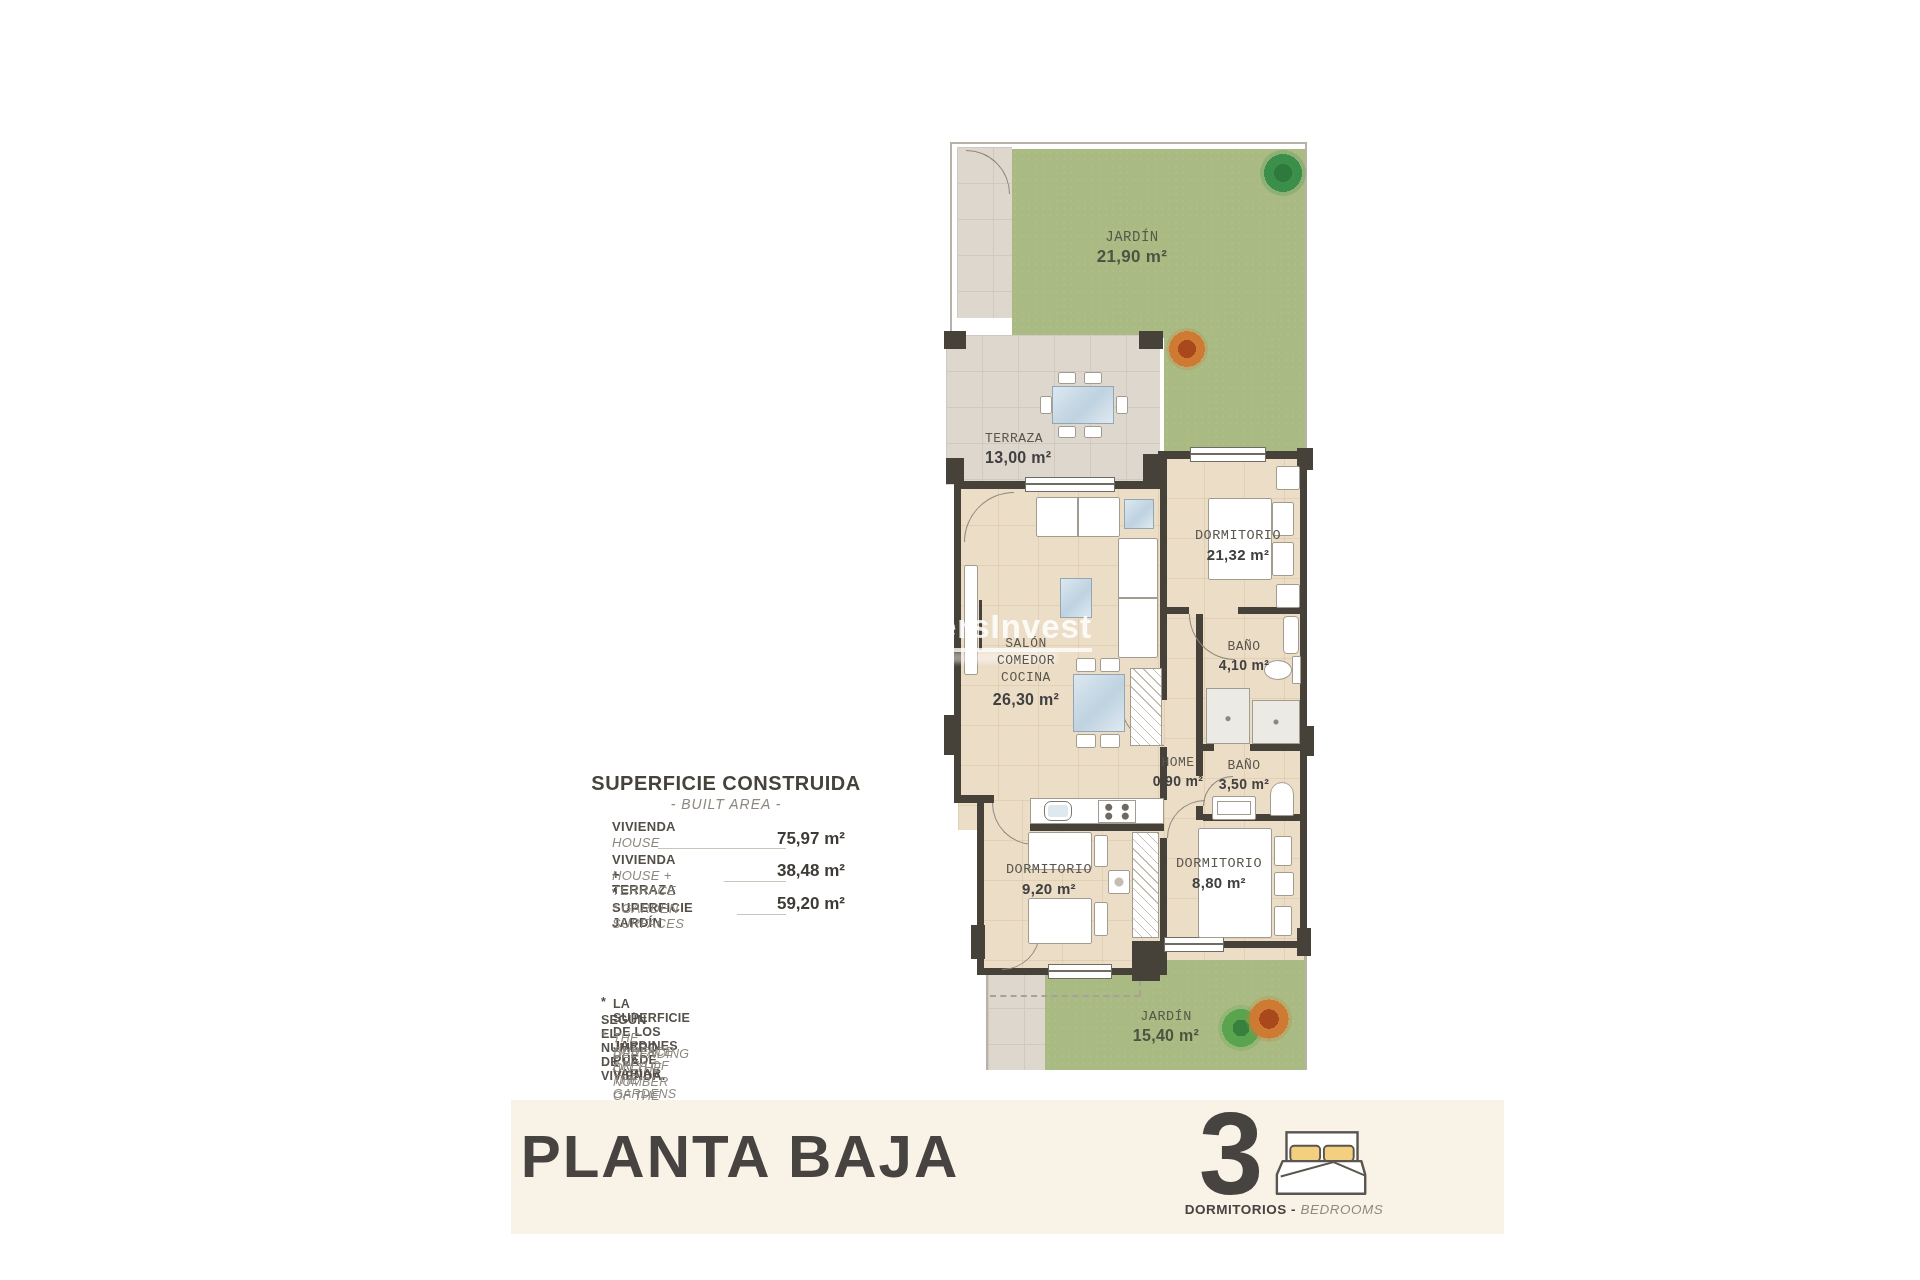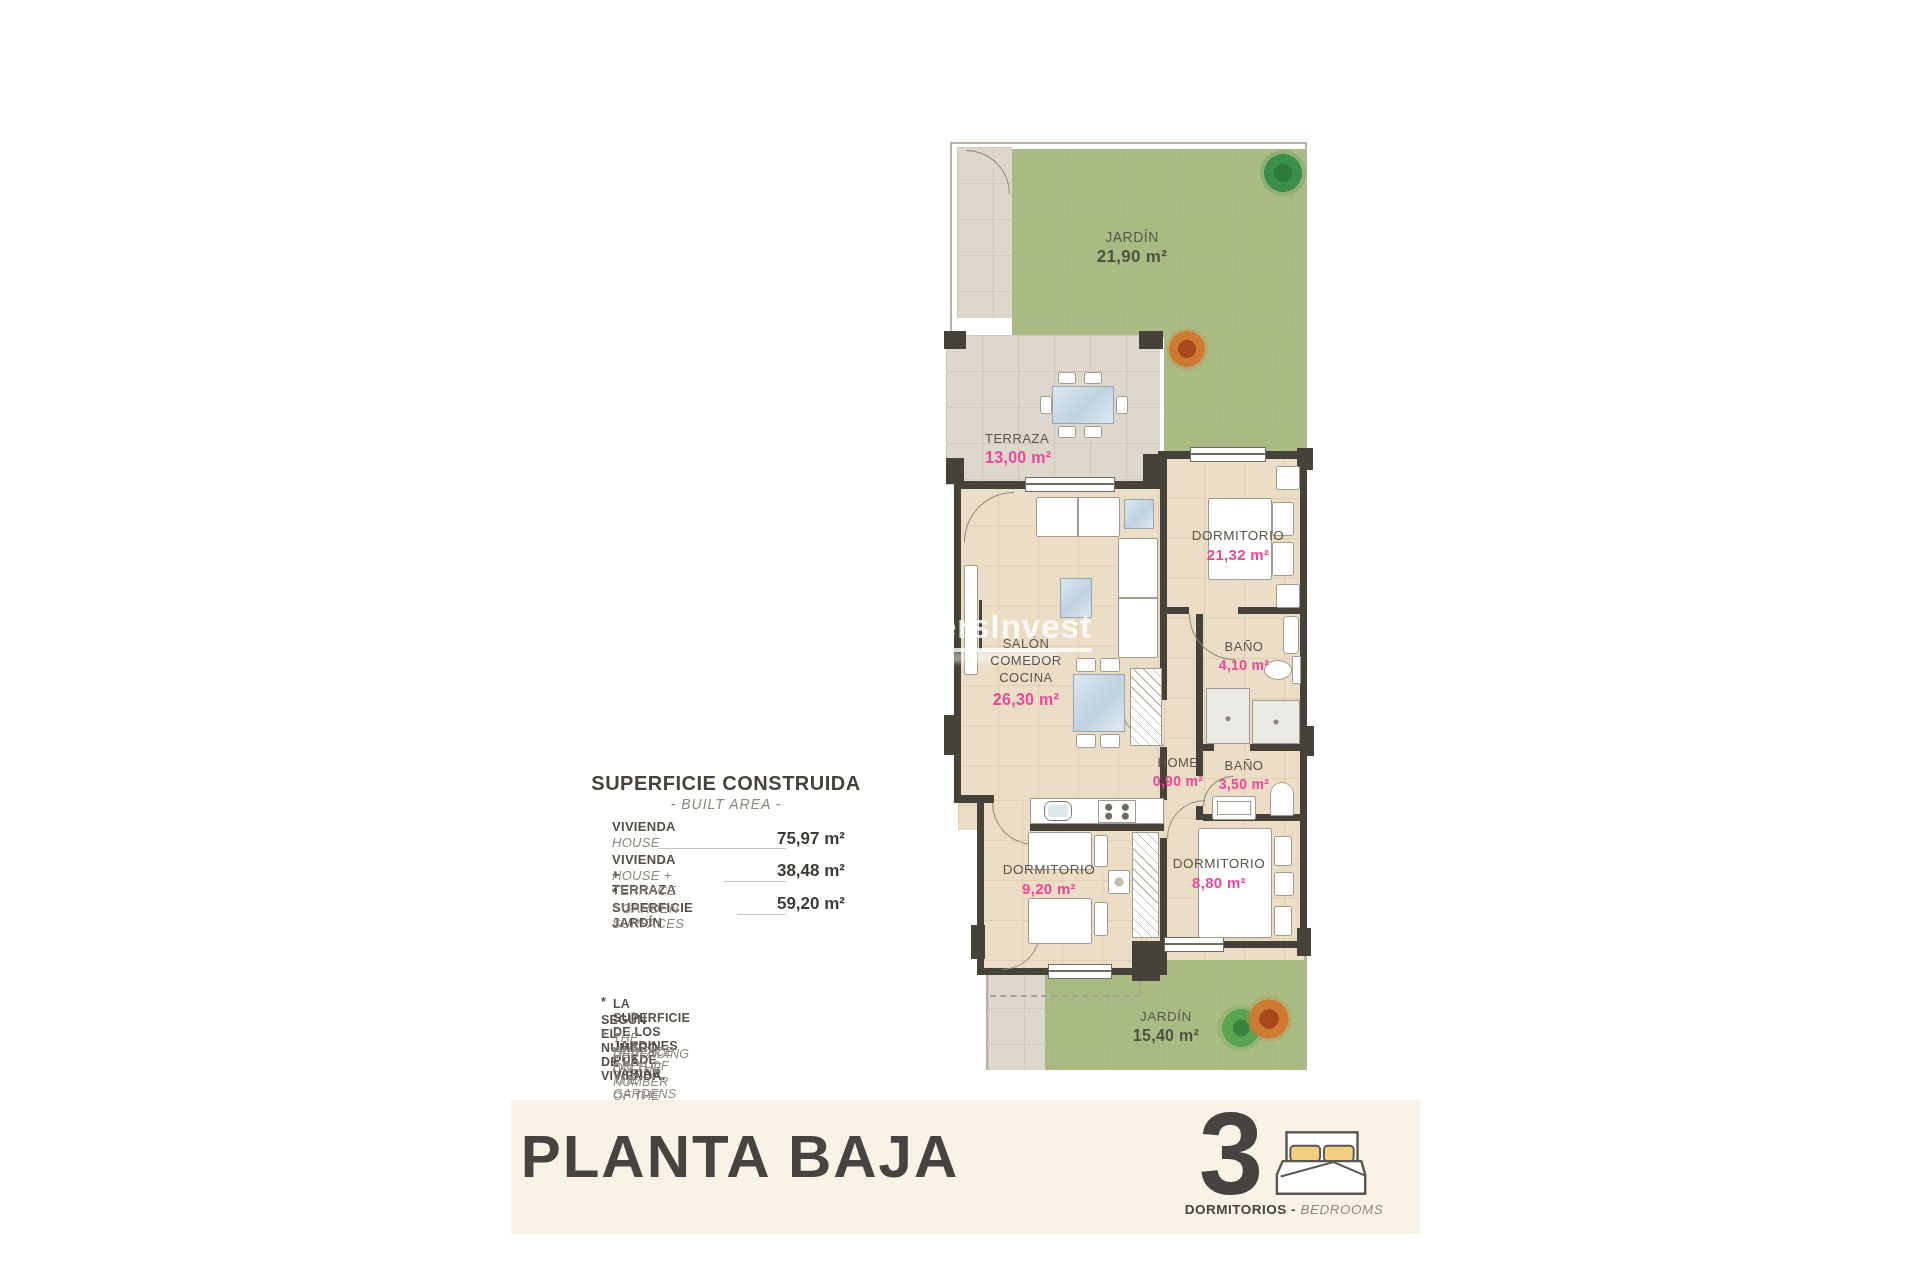--- a/index.html
+++ b/index.html
@@ -12,22 +12,22 @@
   .tile{position:absolute;background-color:#ded7ce;background-image:linear-gradient(#d1c9bf 1px,transparent 1px),linear-gradient(90deg,#d1c9bf 1px,transparent 1px);background-size:36px 36px;}
   .floor{position:absolute;background-color:#ecddc7;background-image:linear-gradient(rgba(196,166,125,.25) 1px,transparent 1px),linear-gradient(90deg,rgba(196,166,125,.25) 1px,transparent 1px);background-size:40px 40px;}
   .furn{position:absolute;background:#fff;border:1.5px solid #a29b8f;border-radius:2px;box-sizing:border-box;}
   .glass{position:absolute;background:linear-gradient(135deg,#dce8f0 0%,#bed2e0 55%,#dfeaf1 100%);border:1.5px solid #95a5b2;box-sizing:border-box;}
   .shower{position:absolute;background:#eceae5;border:1.5px solid #a29b8f;box-sizing:border-box;}
   .closet{position:absolute;background:repeating-linear-gradient(45deg,#fff 0 6px,#c4bdb2 6px 7px);border:1.5px solid #a29b8f;box-sizing:border-box;}
   .win{position:absolute;background:linear-gradient(#fff 0 40%,#716c62 40% 56%,#fff 56% 100%);border:1.5px solid #716c62;box-sizing:border-box;}
   .door{position:absolute;border:0 solid #8d877c;box-sizing:border-box;background:transparent;}
   .tree{position:absolute;border-radius:50%;}
   .rlabel{position:absolute;text-align:center;color:#5a564c;line-height:1.3;letter-spacing:.5px;}
-  .rname{font-size:13px;}
-  .rarea{font-size:15px;font-weight:bold;color:#ec4899;letter-spacing:.3px;}
+  .rname{font-size:13px;font-family:Liberation Mono, monospace;}
+  .rarea{font-size:15px;font-weight:bold;color:#404040;letter-spacing:.3px;}
   .sum-es{position:absolute;font-size:13px;font-weight:bold;color:#534f48;letter-spacing:.3px;}
   .sum-en{position:absolute;font-size:13px;font-style:italic;color:#8d887f;letter-spacing:.3px;}
   .sum-val{position:absolute;font-size:17px;font-weight:bold;color:#3e3a35;text-align:right;}
   .leader{position:absolute;height:1px;background:#c9c3ba;}
   .fn-es{position:absolute;font-size:12.5px;font-weight:bold;color:#55504a;letter-spacing:.2px;}
   .fn-en{position:absolute;font-size:12.5px;font-style:italic;color:#8d887f;letter-spacing:.2px;}
   .wm{position:absolute;color:rgba(255,255,255,.85);font-weight:bold;font-size:33px;letter-spacing:1px;border-bottom:4px solid rgba(255,255,255,.8);padding-bottom:2px;}
   .wm2{position:absolute;background:rgba(255,255,255,.45);border-radius:4px;filter:blur(2px);}
 </style>
 </head>
@@ -225,21 +225,21 @@
 
 <div class="abs" style="left:0;top:0;">
   <div class="fn-es" style="left:601px;top:995px;">*</div>
   <div class="fn-es" style="left:613px;top:997px;">LA SUPERFICIE DE LOS JARDINES PUEDE VARIAR</div>
   <div class="fn-es" style="left:601px;top:1013px;">SEGÚN EL NUMERO DE LA VIVIENDA.</div>
   <div class="fn-en" style="left:601px;top:1029px;">*</div>
   <div class="fn-en" style="left:613px;top:1031px;">THE SURFACE AREA OF THE GARDENS MAY VARY</div>
   <div class="fn-en" style="left:613px;top:1047px;">DEPENDING ON THE NUMBER OF THE HOME.</div>
 </div>
 
-<div class="abs" style="left:511px;top:1100px;width:909px;height:134px;background:#f9f2e7;">
+<div class="abs" style="left:511px;top:1100px;width:993px;height:134px;background:#f9f2e7;">
   <div class="abs" style="left:9px;top:22px;width:440px;text-align:center;font-size:60px;font-weight:bold;color:#474340;letter-spacing:2px;">PLANTA BAJA</div>
 
   <div class="abs" style="left:685px;top:-4px;width:70px;text-align:center;font-size:116px;line-height:1;font-weight:bold;color:#474340;">3</div>
 
   <span class="abs" style="left:763px;top:30px;width:96px;height:68px;">
     <svg width="96" height="68" viewBox="0 0 100 70" xmlns="http://www.w3.org/2000/svg">
       <rect x="13" y="2" width="74" height="30" fill="#ffffff" stroke="#5a564f" stroke-width="2.5"></rect>
       <rect x="17" y="16" width="31" height="16" rx="4" fill="#f2d080" stroke="#5a564f" stroke-width="2"></rect>
       <rect x="52" y="16" width="31" height="16" rx="4" fill="#f2d080" stroke="#5a564f" stroke-width="2"></rect>
       <path d="M9 32 h82 l4 14 v20 h-92 v-20 z" fill="#ffffff" stroke="#5a564f" stroke-width="2.5" stroke-linejoin="round"></path>

